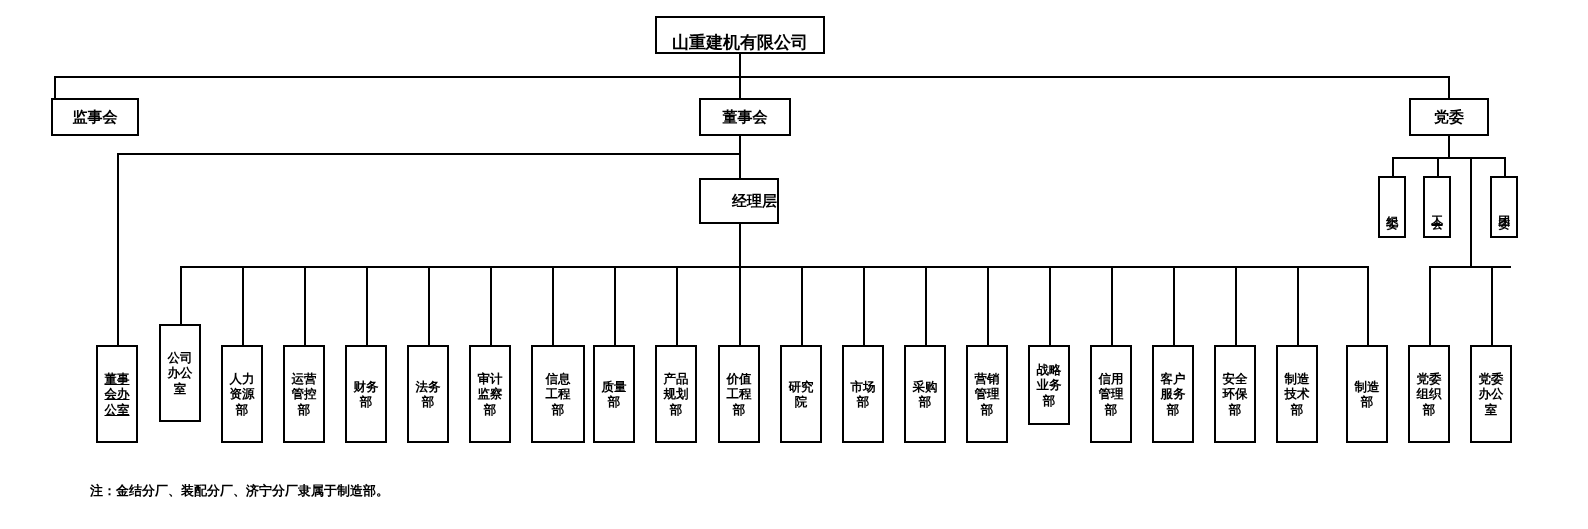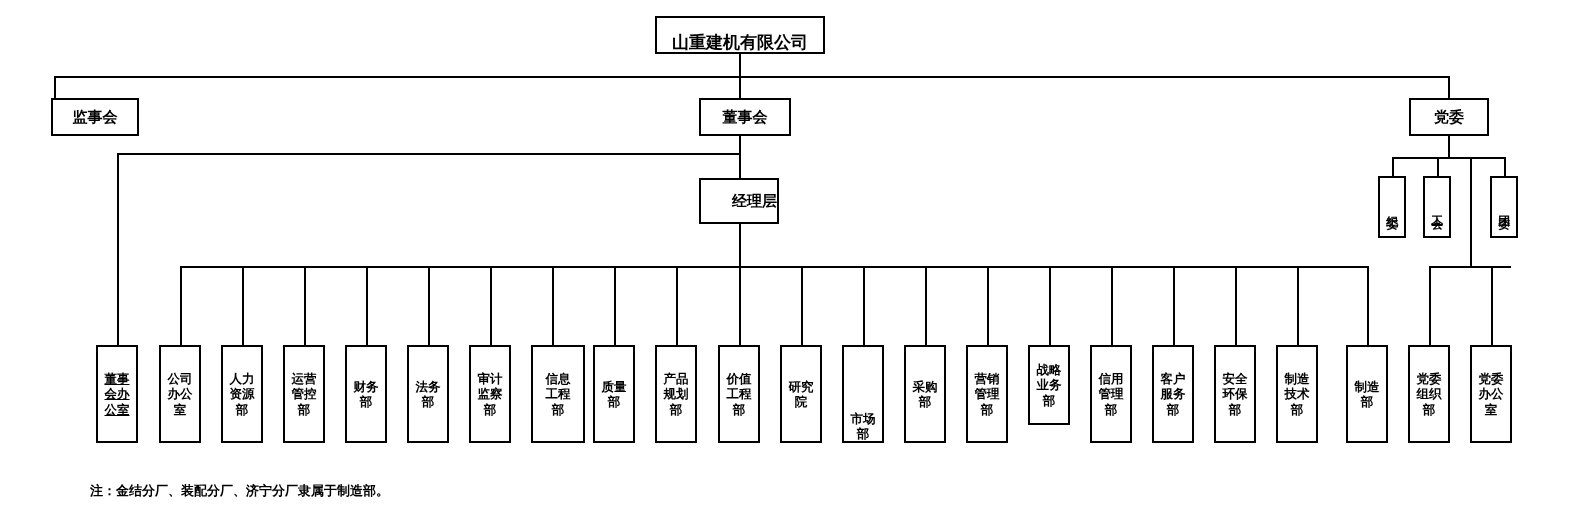--- a/index.html
+++ b/index.html
@@ -150,21 +150,21 @@
   <div class="ln v" style="left:1173px; top:266px; height:79px;"></div>
   <div class="ln v" style="left:1235px; top:266px; height:79px;"></div>
   <div class="ln v" style="left:1297px; top:266px; height:79px;"></div>
   <div class="ln v" style="left:1367px; top:266px; height:79px;"></div>
   <div class="ln v" style="left:1429px; top:266px; height:79px;"></div>
   <div class="ln v" style="left:1491px; top:266px; height:79px;"></div>
 
   <div class="node dept" style="left:96px; top:345px; width:42px; height:98px;text-decoration:underline;">
     <span class="node-label">董事会办公室</span>
   </div>
-  <div class="node dept" style="left:159px; top:345px; width:42px; height:98px;">
+  <div class="node dept" style="left:159px; top:324px; width:42px; height:98px;">
     <span class="node-label">公司办公室</span>
   </div>
   <div class="node dept" style="left:221px; top:345px; width:42px; height:98px;">
     <span class="node-label">人力资源部</span>
   </div>
   <div class="node dept" style="left:283px; top:345px; width:42px; height:98px;">
     <span class="node-label">运营管控部</span>
   </div>
   <div class="node dept" style="left:345px; top:345px; width:42px; height:98px;">
     <span class="node-label">财务部</span>
@@ -183,21 +183,21 @@
   </div>
   <div class="node dept" style="left:655px; top:345px; width:42px; height:98px;">
     <span class="node-label">产品规划部</span>
   </div>
   <div class="node dept" style="left:718px; top:345px; width:42px; height:98px;">
     <span class="node-label">价值工程部</span>
   </div>
   <div class="node dept" style="left:780px; top:345px; width:42px; height:98px;">
     <span class="node-label">研究院</span>
   </div>
-  <div class="node dept" style="left:842px; top:345px; width:42px; height:98px;align-items:flex-end;">
+  <div class="node dept" style="left:842px; top:345px; width:42px; height:98px;">
     <span class="node-label">市场部</span>
   </div>
   <div class="node dept" style="left:904px; top:345px; width:42px; height:98px;">
     <span class="node-label">采购部</span>
   </div>
   <div class="node dept" style="left:966px; top:345px; width:42px; height:98px;">
     <span class="node-label">营销管理部</span>
   </div>
   <div class="node dept" style="left:1028px; top:345px; width:42px; height:80px;">
     <span class="node-label">战略业务部</span>

